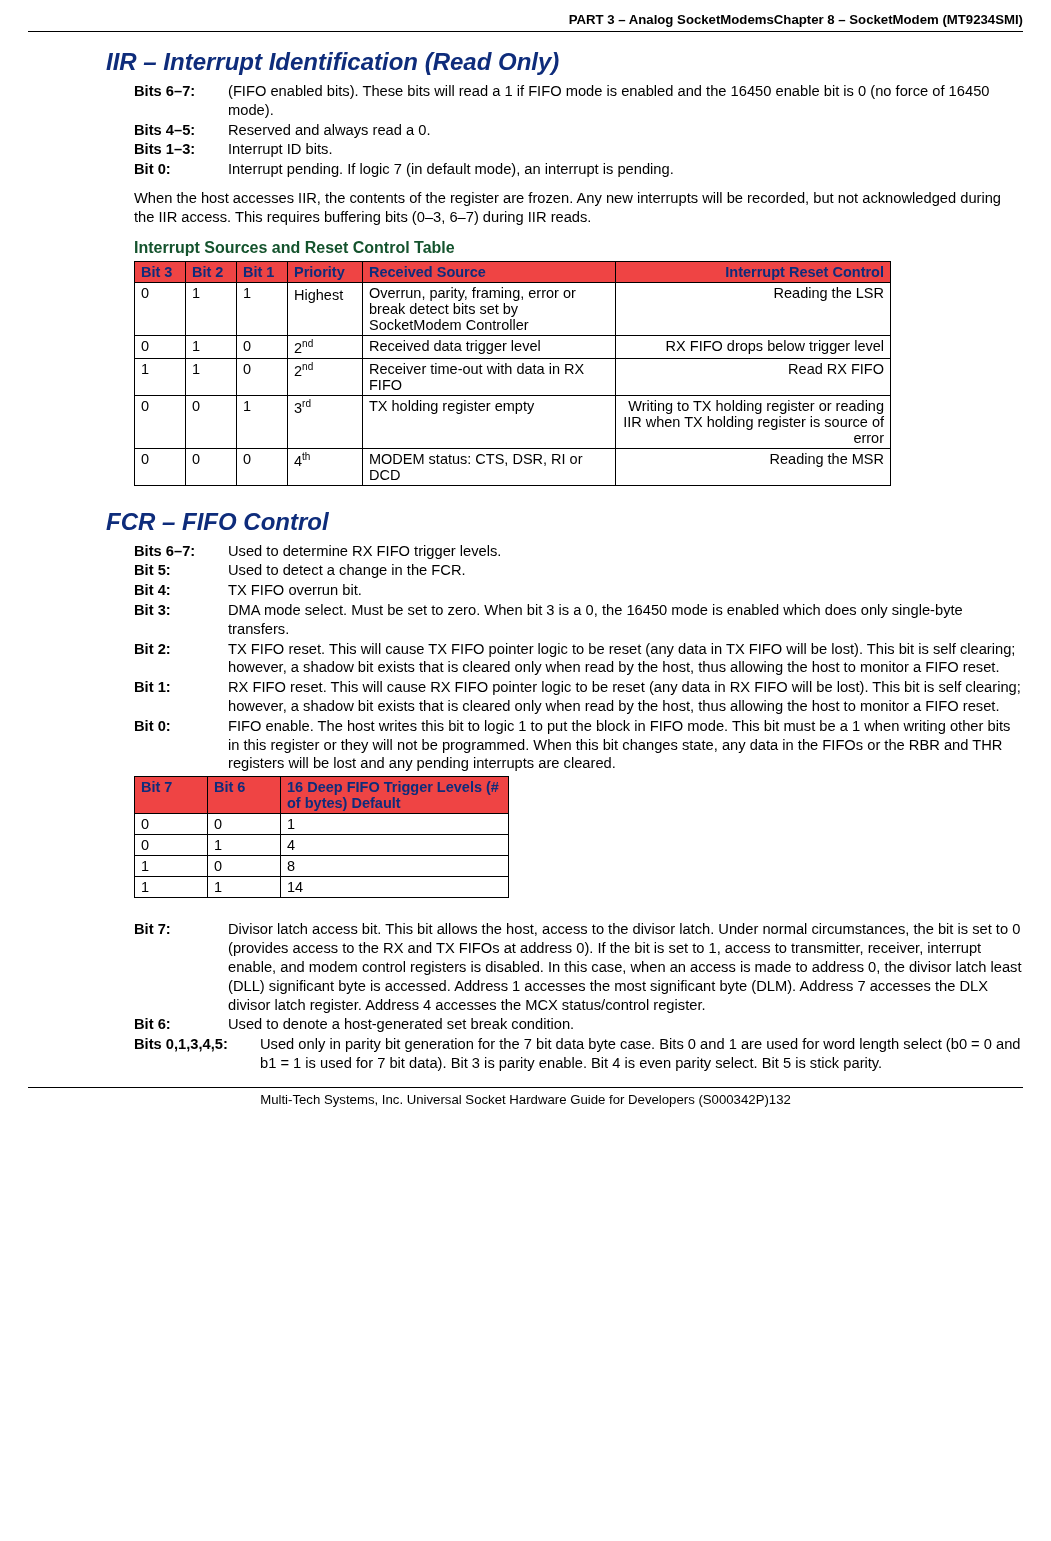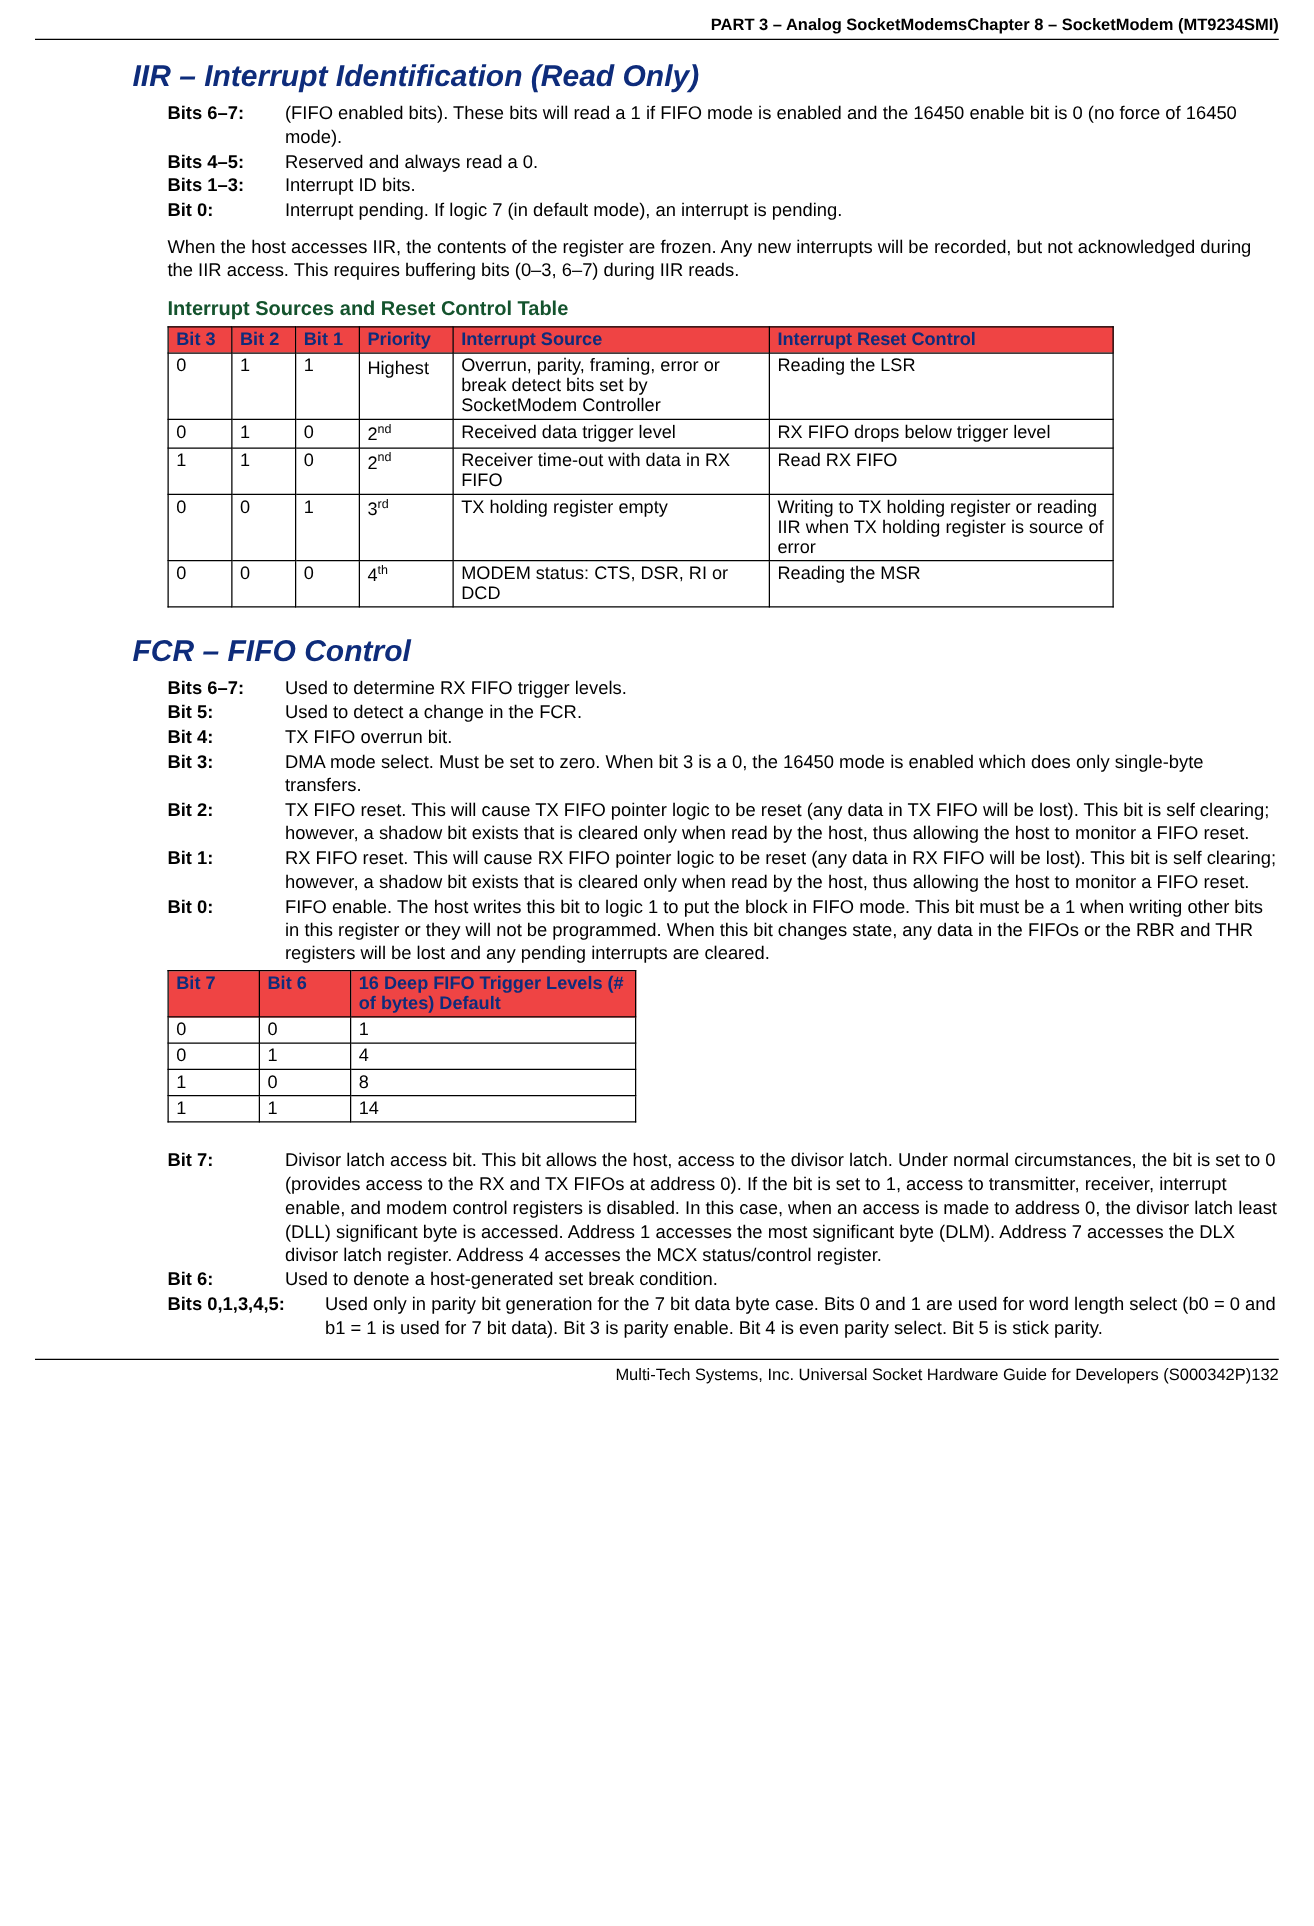--- a/index.html
+++ b/index.html
@@ -84,28 +84,28 @@
   table th {
     background: #ef4444;
     color: #0e2c7b;
     font-weight: bold;
   }
   .t1 th:nth-child(1), .t1 td:nth-child(1){ width: 38px; }
   .t1 th:nth-child(2), .t1 td:nth-child(2){ width: 38px; }
   .t1 th:nth-child(3), .t1 td:nth-child(3){ width: 38px; }
   .t1 th:nth-child(4), .t1 td:nth-child(4){ width: 62px; }
   .t1 th:nth-child(5), .t1 td:nth-child(5){ width: 240px; }
-  .t1 th:nth-child(6), .t1 td:nth-child(6){ width: 262px; }
+  .t1 th:nth-child(6), .t1 td:nth-child(6){ width: 262px; text-align: right; }
   .t2 th:nth-child(1), .t2 td:nth-child(1){ width: 60px; }
   .t2 th:nth-child(2), .t2 td:nth-child(2){ width: 60px; }
   .t2 th:nth-child(3), .t2 td:nth-child(3){ width: 215px; }
   sup { font-size: 10px; }
   .bottombar {
     display: flex;
-    justify-content: flex-end;
+    justify-content: center;
     font-size: 13.2px;
   }
 </style>
 </head>
 <body>
 
 <div class="page">
 
   <div class="topbar">
     <span>PART 3 – Analog SocketModems</span>
@@ -137,21 +137,21 @@
 
     <div class="sub-title" style="margin-left:28px;">Interrupt Sources and Reset Control Table</div>
 
     <table class="t1">
       <tbody>
           <tr>
         <th>Bit 3</th>
         <th>Bit 2</th>
         <th>Bit 1</th>
         <th>Priority</th>
-        <th>Interrupt Source</th>
+        <th>Received Source</th>
         <th>Interrupt Reset Control</th>
       </tr>
       <tr>
         <td>0</td>
         <td>1</td>
         <td>1</td>
         <td><span>Highest</span><sup></sup></td>
         <td>Overrun, parity, framing, error or break detect bits set by SocketModem Controller</td>
         <td>Reading the LSR</td>
       </tr>

